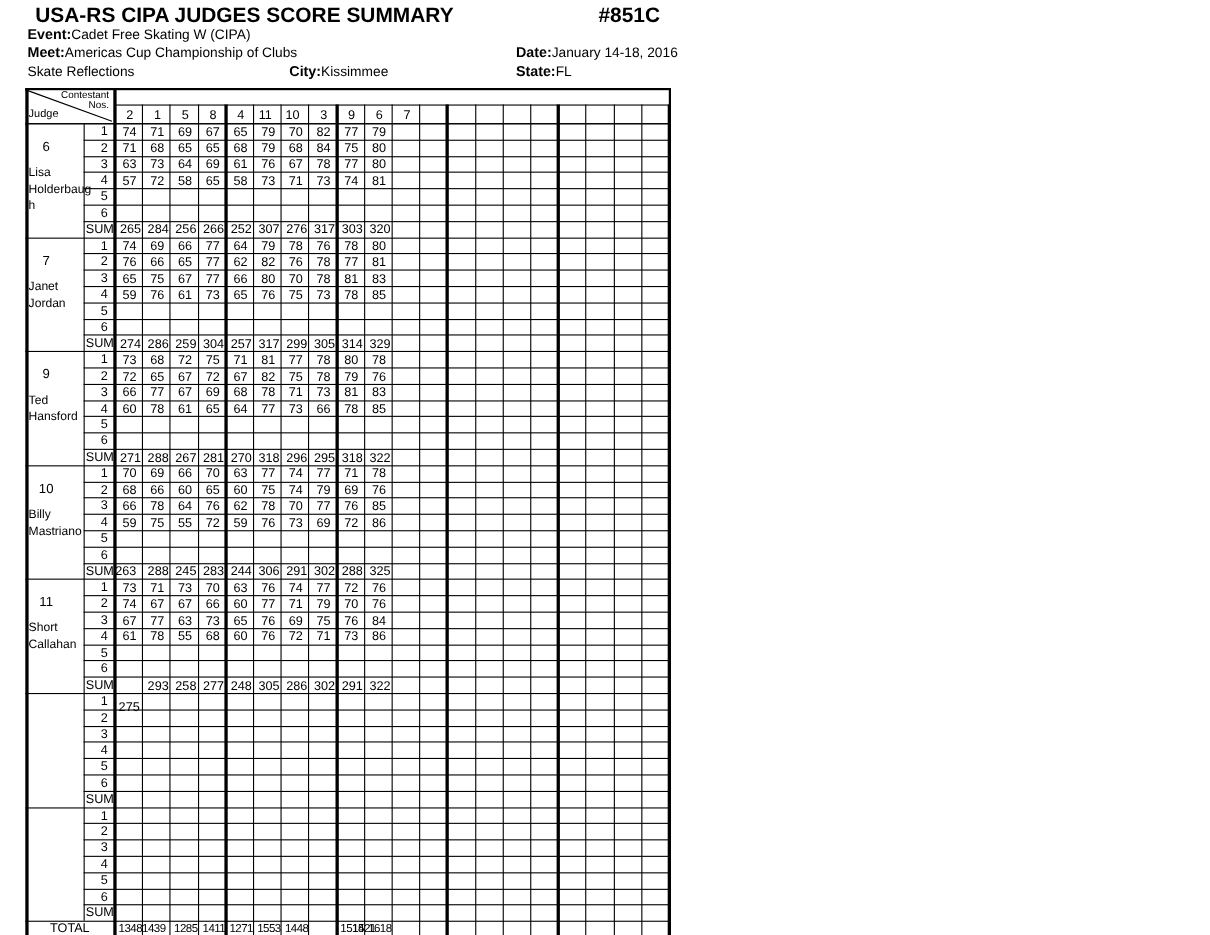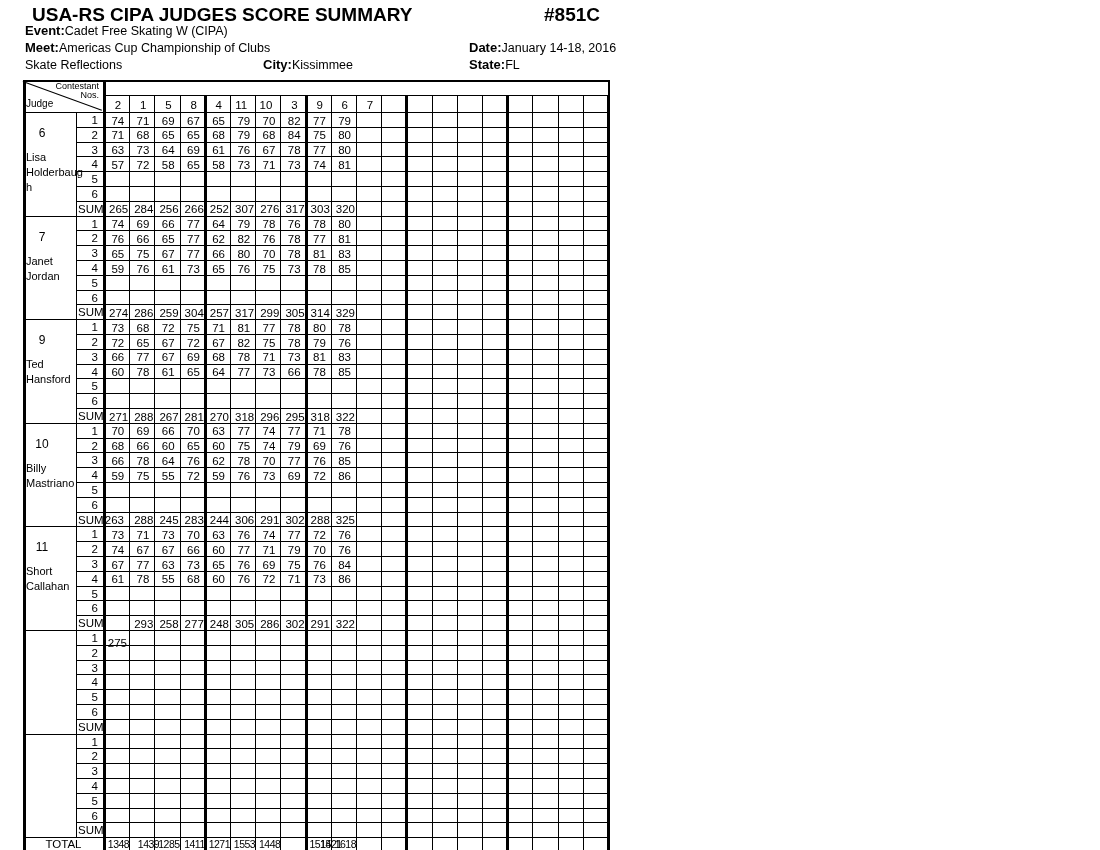--- a/index.html
+++ b/index.html
@@ -460,21 +460,21 @@
     <div class="cell-txt" style="left: 53px; top: 656.6px; width: 22px; height: 12px; font-size: 11.5px; text-align: right;">1</div>
     <div class="cell-txt" style="left: 53px; top: 671.4px; width: 22px; height: 12px; font-size: 11.5px; text-align: right;">2</div>
     <div class="cell-txt" style="left: 53px; top: 686.2px; width: 22px; height: 12px; font-size: 11.5px; text-align: right;">3</div>
     <div class="cell-txt" style="left: 53px; top: 701px; width: 22px; height: 12px; font-size: 11.5px; text-align: right;">4</div>
     <div class="cell-txt" style="left: 53px; top: 715.8px; width: 22px; height: 12px; font-size: 11.5px; text-align: right;">5</div>
     <div class="cell-txt" style="left: 53px; top: 730.6px; width: 22px; height: 12px; font-size: 11.5px; text-align: right;">6</div>
     <div class="cell-txt" style="left: 55px; top: 745.4px; width: 26px; height: 12px; font-size: 11.5px; text-align: left;">SUM</div>
     <div class="hline" style="left: 0px; top: 757px; width: 585px; height: 1px;"></div>
     <div class="cell-txt" style="left: 3px; top: 759.2px; width: 75px; height: 12px; text-align: center;">TOTAL</div>
     <div class="cell-txt" style="left: 81px; top: 759.2px; width: 25.2px; height: 12px; font-size: 10.5px; letter-spacing: -0.5px;">1348</div>
-    <div class="cell-txt" style="left: 106.2px; top: 759.2px; width: 30px; height: 12px; font-size: 10.5px; letter-spacing: -0.5px;">1439</div>
+    <div class="cell-txt" style="left: 106.2px; top: 759.2px; width: 20px; height: 12px; font-size: 10.5px; letter-spacing: -0.5px;">1439</div>
     <div class="cell-txt" style="left: 131.4px; top: 759.2px; width: 25.2px; height: 12px; font-size: 10.5px; letter-spacing: -0.5px;">1285</div>
     <div class="cell-txt" style="left: 156.6px; top: 759.2px; width: 25.2px; height: 12px; font-size: 10.5px; letter-spacing: -0.5px;">1411</div>
     <div class="cell-txt" style="left: 181.8px; top: 759.2px; width: 25.2px; height: 12px; font-size: 10.5px; letter-spacing: -0.5px;">1271</div>
     <div class="cell-txt" style="left: 207px; top: 759.2px; width: 25.2px; height: 12px; font-size: 10.5px; letter-spacing: -0.5px;">1553</div>
     <div class="cell-txt" style="left: 232.2px; top: 759.2px; width: 25.2px; height: 12px; font-size: 10.5px; letter-spacing: -0.5px;">1448</div>
     <div class="cell-txt" style="left: 257.4px; top: 759.2px; width: 25.2px; height: 12px; font-size: 10.5px; letter-spacing: -0.5px; padding-left: 36px;">1521</div>
     <div class="cell-txt" style="left: 282.6px; top: 759.2px; width: 25.2px; height: 12px; font-size: 10.5px; letter-spacing: -0.5px;">1514</div>
     <div class="cell-txt" style="left: 307.8px; top: 759.2px; width: 25.2px; height: 12px; font-size: 10.5px; letter-spacing: -0.5px;">1618</div>
   </div>
 

